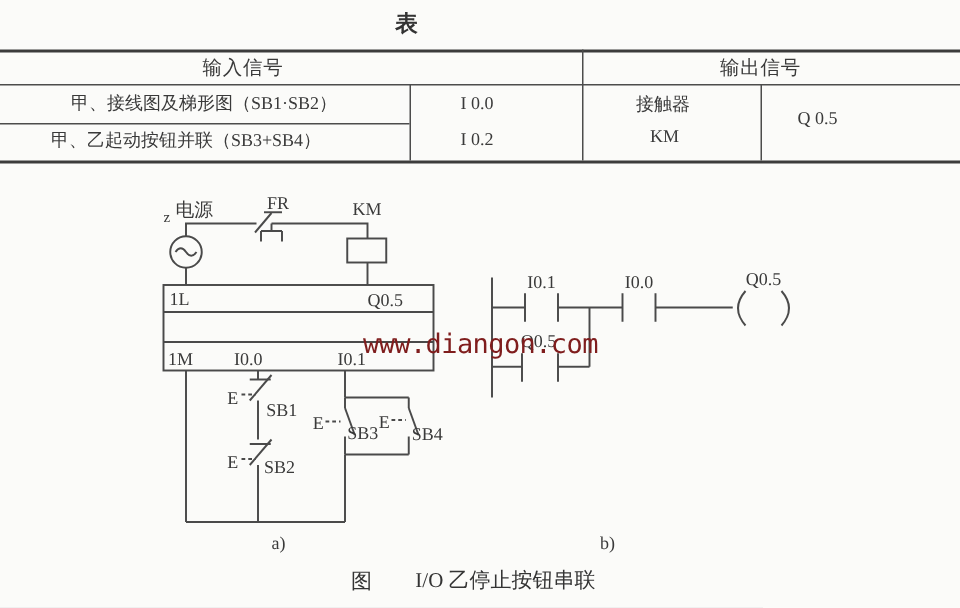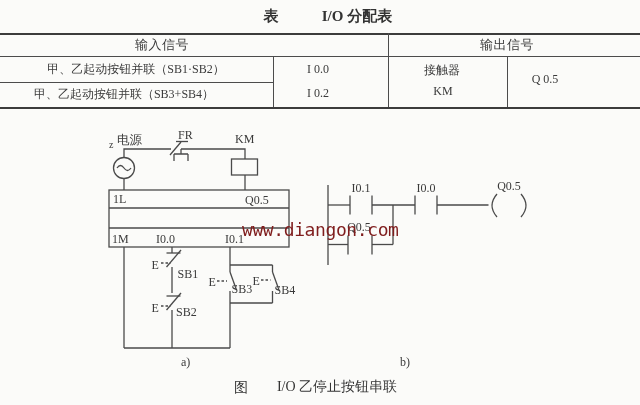--- a/index.html
+++ b/index.html
@@ -36,35 +36,34 @@
   svg.fig text.sm { font-size:10px; }
   svg.fig text.mid { text-anchor:middle; }
   .dash { stroke-dasharray:2.5,2; }
 </style>
 </head>
 <body>
 
 <div class="page">
 
   <span class="abs ctr title-txt" style="left:271px; top:16px;">表</span>
-  <span class="abs ctr title-txt" style="left:357px; top:16px;">I/O 分配表</span>
 
   <div>
     <div class="hline thick" style="left:0; top:33px; width:640px; height:2px;"></div>
     <div class="hline" style="left:0; top:56px; width:640px; height:1px;"></div>
     <div class="hline" style="left:0; top:82px; width:273px; height:1px;"></div>
     <div class="hline thick" style="left:0; top:107px; width:640px; height:2px;"></div>
     <div class="vline" style="left:273px; top:56px; width:1px; height:51px;"></div>
     <div class="vline" style="left:388px; top:33px; width:1px; height:74px;"></div>
     <div class="vline" style="left:507px; top:56px; width:1px; height:51px;"></div>
 
     <span class="abs ctr t125" style="left:162px; top:45px;">输入信号</span>
     <span class="abs ctr t125" style="left:507px; top:45px;">输出信号</span>
 
-    <span class="abs ctr t12" style="left:136px; top:69px;">甲、乙起动按钮并联（SB1·SB2）</span>
+    <span class="abs ctr t12" style="left:136px; top:69px;">甲、接线图及梯形图（SB1·SB2）</span>
     <span class="abs ctr t12" style="left:124px; top:94px;">甲、乙起动按钮并联（SB3+SB4）</span>
     <span class="abs ctr t12" style="left:318px; top:69px;">I 0.0</span>
     <span class="abs ctr t12" style="left:318px; top:93px;text-align:center;">I 0.2</span>
     <span class="abs ctr t12" style="left:442px; top:70px;">接触器</span>
     <span class="abs ctr t12" style="left:443px; top:91px;">KM</span>
     <span class="abs ctr t12" style="left:545px; top:79px;">Q 0.5</span>
   </div>
 
   <div class="watermark">www.diangon.com</div>
 

